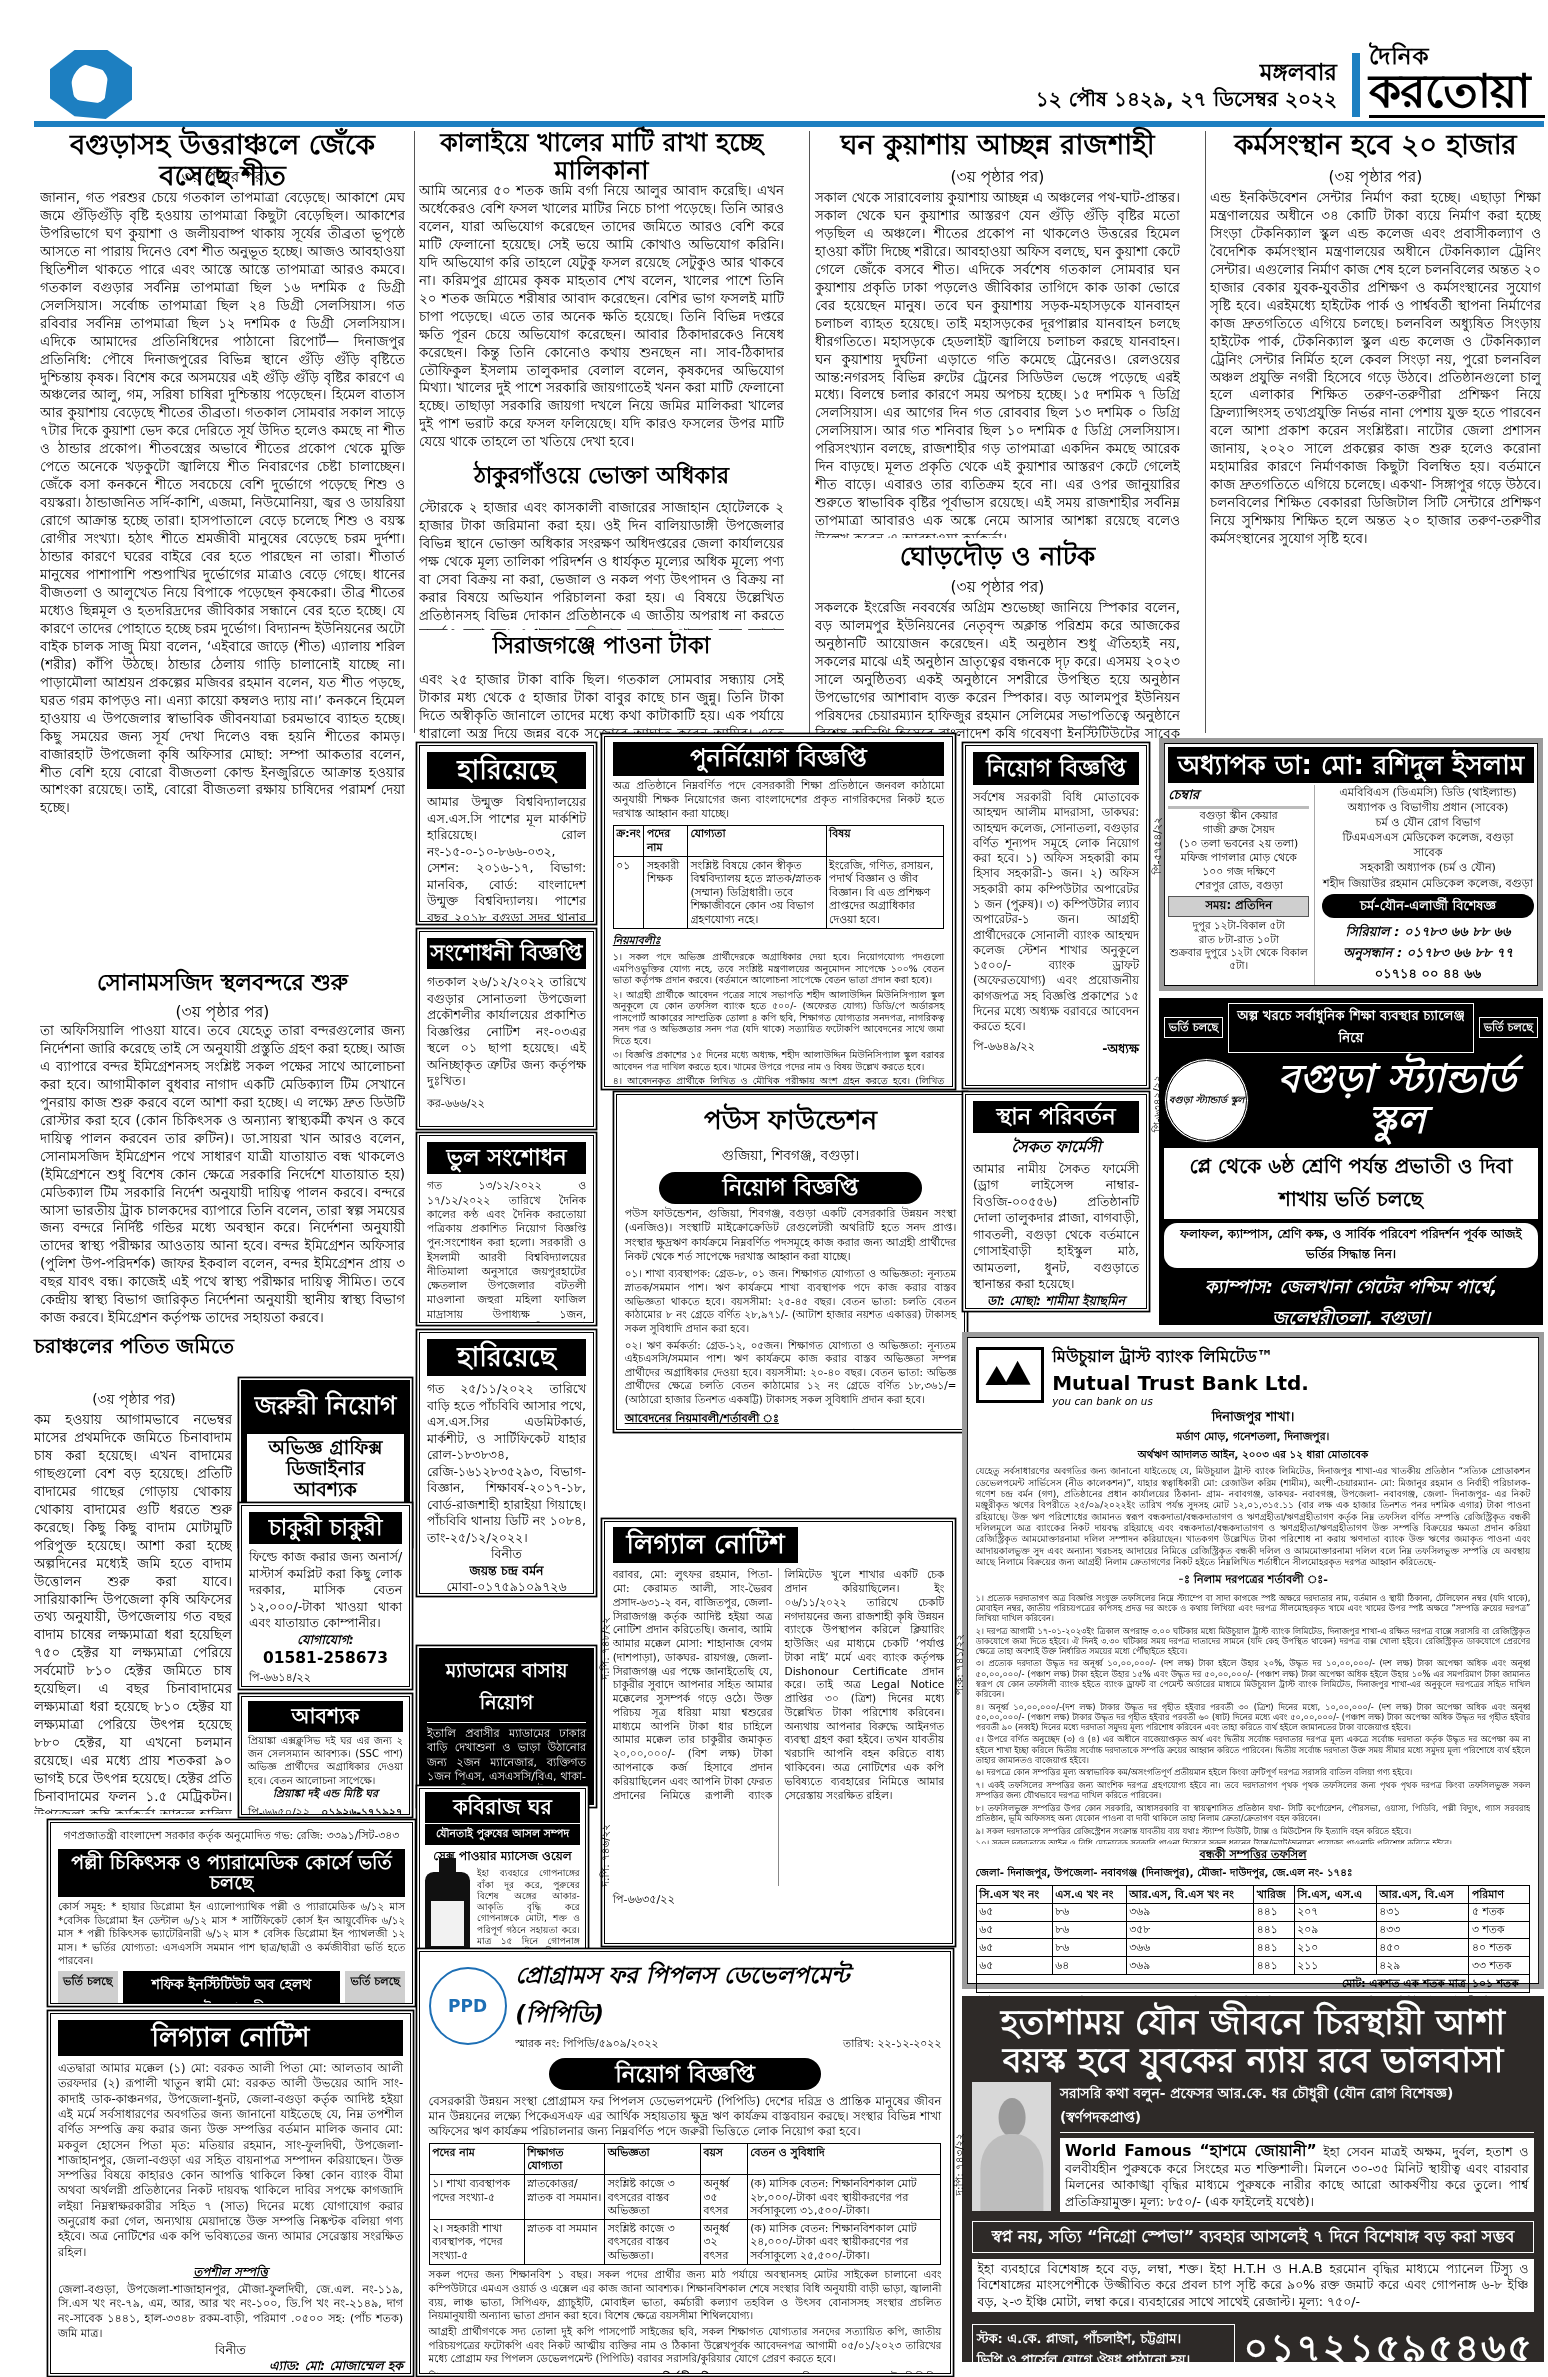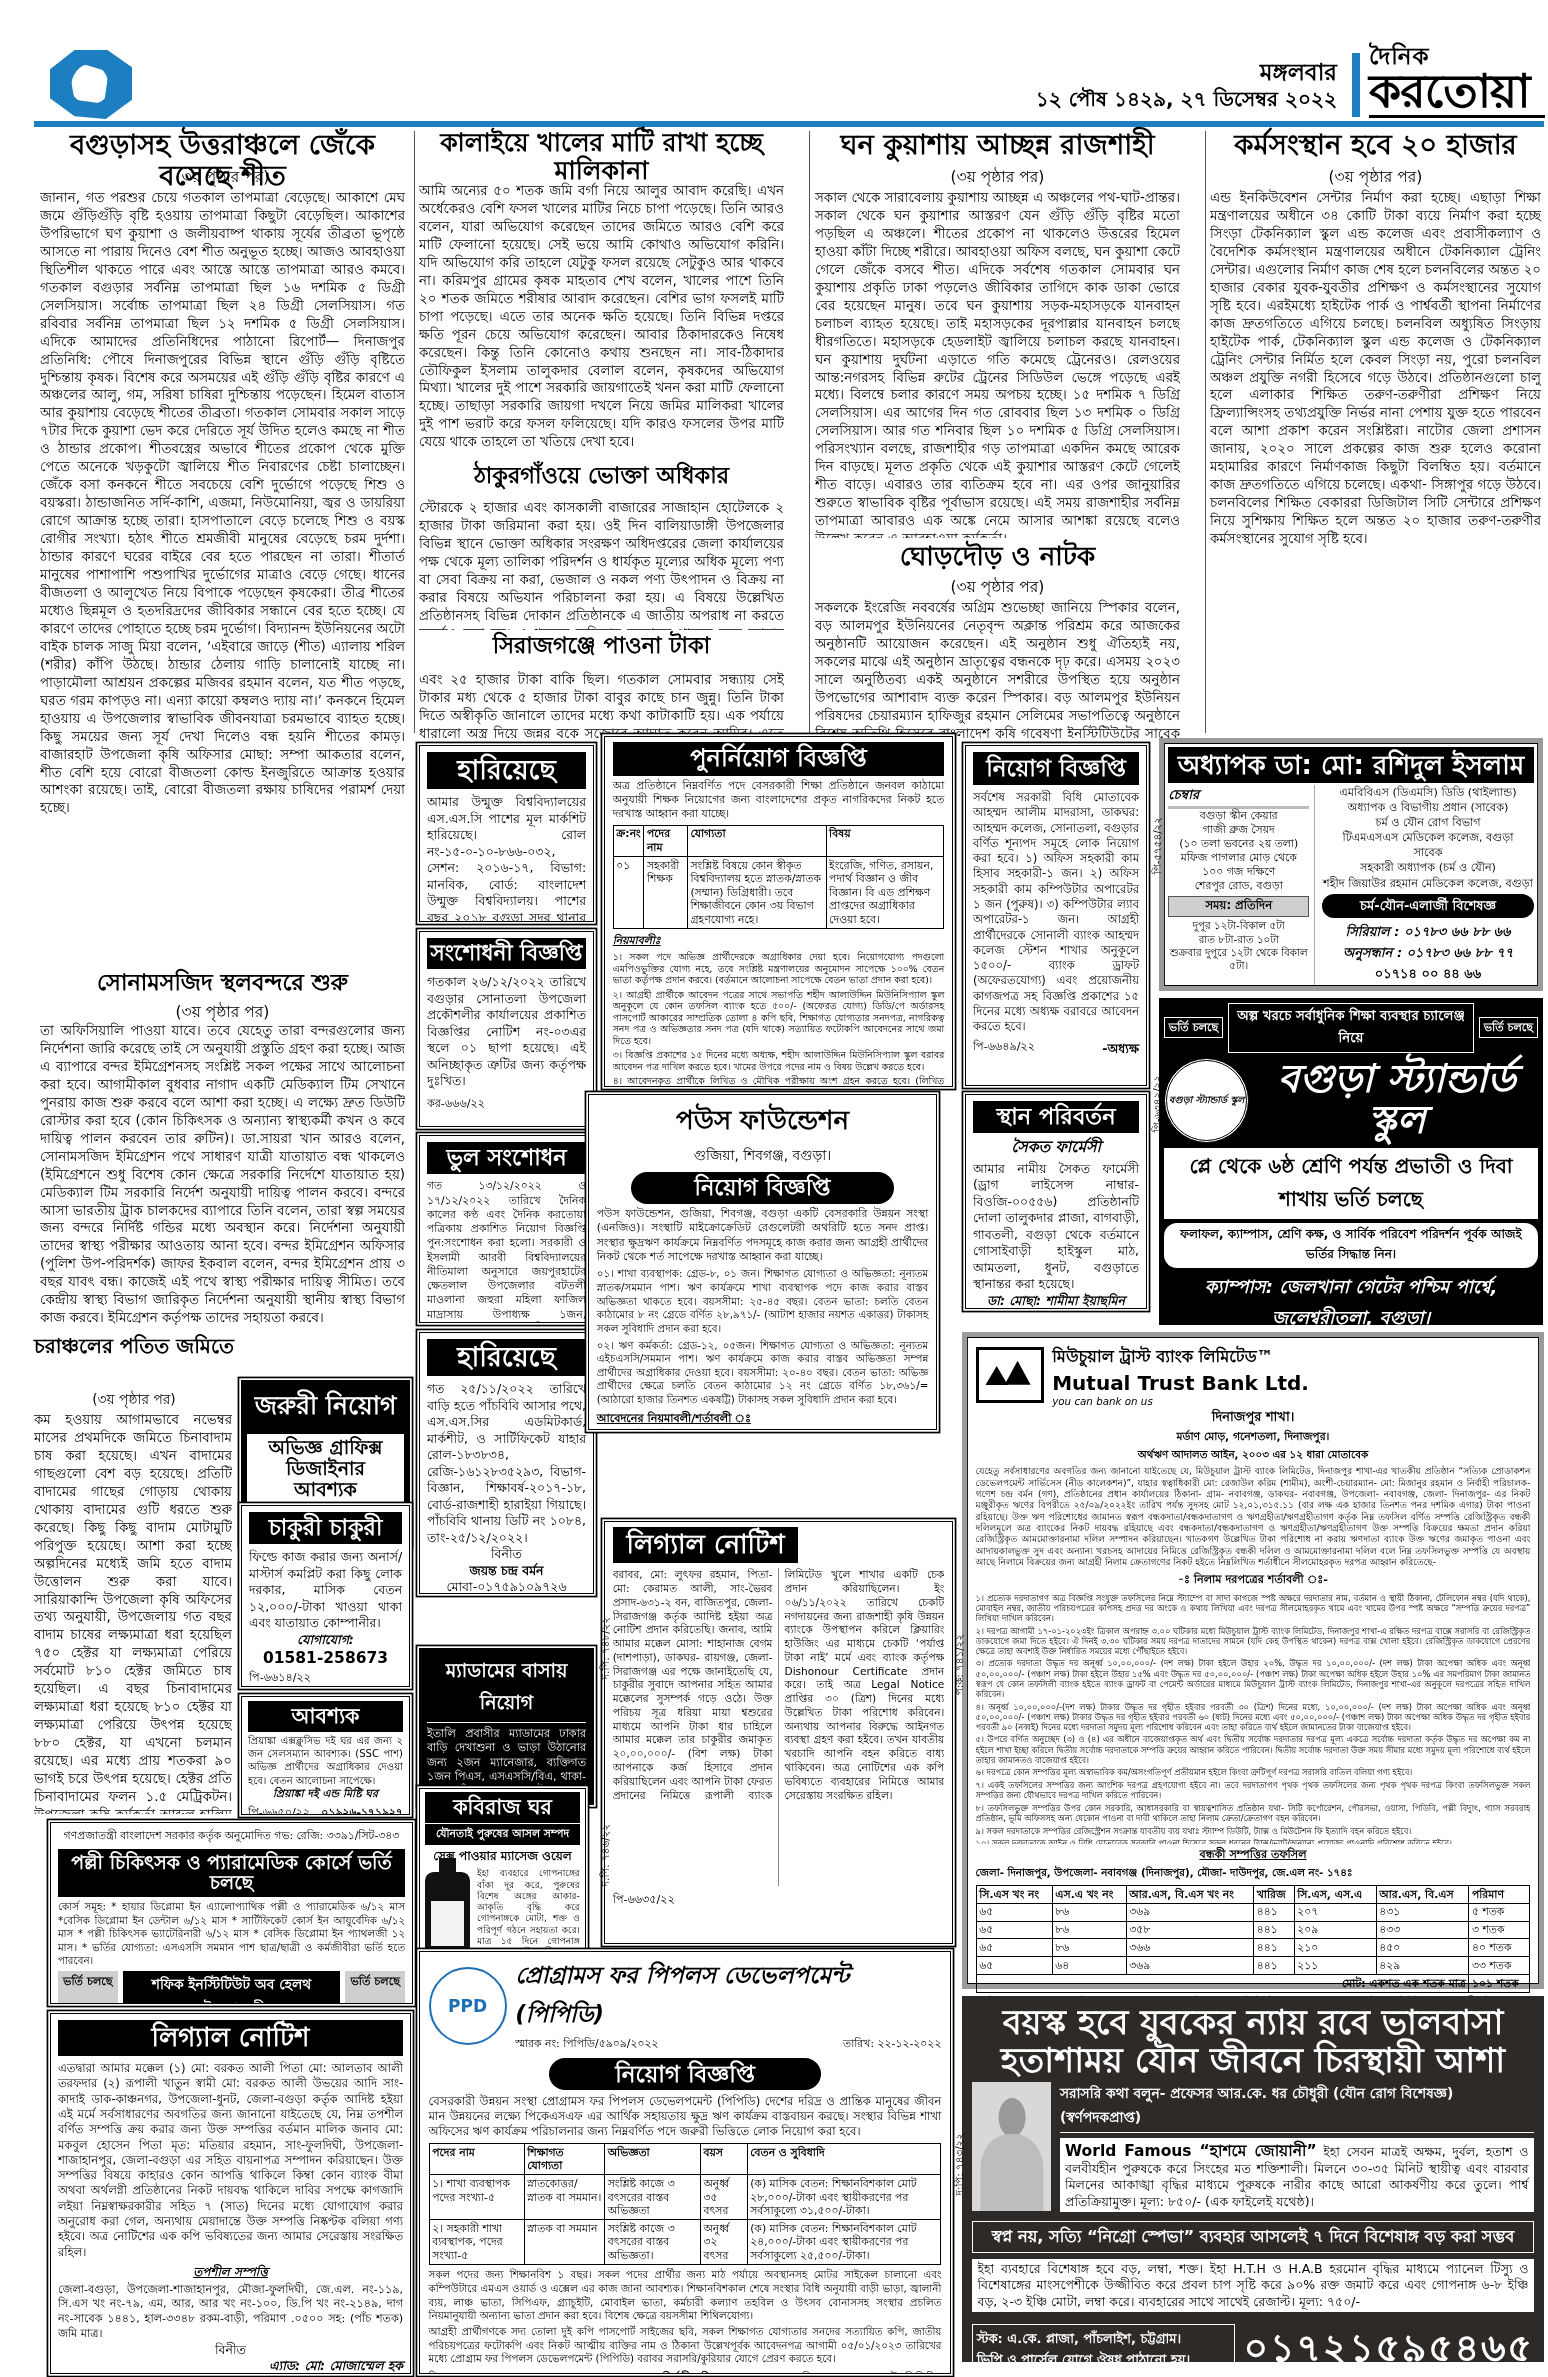--- a/index.html
+++ b/index.html
@@ -228,21 +228,21 @@
     <div class="b u sm i">নিয়মাবলীঃ</div>
     <div class="terms" style="font-size:9.3px;text-align:justify;line-height:1.25;">
         <div>১। সকল পদে অভিজ্ঞ প্রার্থীদেরকে অগ্রাধিকার দেয়া হবে। নিয়োগযোগ্য পদগুলো এমপিওভুক্তির যোগ্য নহে, তবে সংশ্লিষ্ট মন্ত্রণালয়ের অনুমোদন সাপেক্ষে ১০০% বেতন ভাতা কর্তৃপক্ষ প্রদান করবে। (বর্তমানে আলোচনা সাপেক্ষে বেতন ভাতা প্রদান করা হবে)।</div>
         <div>২। আগ্রহী প্রার্থীকে আবেদন পত্রের সাথে সভাপতি শহীদ আলাউদ্দিন মিউনিসিপ্যাল স্কুল অনুকূলে যে কোন তফসিল ব্যাংক হতে ৫০০/- (অফেরত যোগ্য) ডিডি/পে অর্ডারসহ পাসপোর্ট আকারের সাম্প্রতিক তোলা ৪ কপি ছবি, শিক্ষাগত যোগ্যতার সনদপত্র, নাগরিকত্ব সনদ পত্র ও অভিজ্ঞতার সনদ পত্র (যদি থাকে) সত্যায়িত ফটোকপি আবেদনের সাথে জমা দিতে হবে।</div>
         <div>৩। বিজ্ঞপ্তি প্রকাশের ১৫ দিনের মধ্যে অধ্যক্ষ, শহীদ আলাউদ্দিন মিউনিসিপ্যাল স্কুল বরাবর আবেদন পত্র দাখিল করতে হবে। খামের উপরে পদের নাম ও বিষয় উল্লেখ করতে হবে।</div>
         <div>৪। আবেদনকৃত প্রার্থীকে লিখিত ও মৌখিক পরীক্ষায় অংশ গ্রহন করতে হবে। (লিখিত পরীক্ষার তারিখ ও সময় প্রবেশ পত্র প্রেরণের মাধ্যমে জানানো হবে। পরীক্ষার সময় কোন টিএ/ডিএ প্রদান করা হবে না।</div>
       </div>
 
   </div>
 
-  <div class="adbox" style="left:588px;top:1094px;width:349px;height:336px;padding:5.2px 7.7px;">
+  <div class="adbox" style="left:616px;top:1094px;width:349px;height:336px;padding:5.2px 7.7px;">
     <div class="c b" style="font-size:26px;">পউস ফাউন্ডেশন</div>
     <div class="c" style="font-size:13.8px;">গুজিয়া, শিবগঞ্জ, বগুড়া।</div>
     <div class="adhead pill" style="font-size:22.4px;margin:3.4px 34px;">নিয়োগ বিজ্ঞপ্তি</div>
     <div class="adbody sm">পউস ফাউন্ডেশন, গুজিয়া, শিবগঞ্জ, বগুড়া একটি বেসরকারি উন্নয়ন সংস্থা (এনজিও)। সংস্থাটি মাইক্রোক্রেডিট রেগুলেটরী অথরিটি হতে সনদ প্রাপ্ত। সংস্থার ক্ষুদ্রঋণ কার্যক্রমে নিম্নবর্ণিত পদসমূহে কাজ করার জন্য আগ্রহী প্রার্থীদের নিকট থেকে শর্ত সাপেক্ষে দরখাস্ত আহ্বান করা যাচ্ছে।</div>
     <div class="adbody" style="font-size:10.3px;margin-top:3.4px;">০১। শাখা ব্যবস্থাপক: গ্রেড-৮, ০১ জন। শিক্ষাগত যোগ্যতা ও অভিজ্ঞতা: নূন্যতম স্নাতক/সমমান পাশ। ঋণ কার্যক্রমে শাখা ব্যবস্থাপক পদে কাজ করার বাস্তব অভিজ্ঞতা থাকতে হবে। বয়সসীমা: ২৫-৪৫ বছর। বেতন ভাতা: চলতি বেতন কাঠামোর ৮ নং গ্রেডে বর্ণিত ২৮,৯৭১/- (আটাশ হাজার নয়শত একাত্তর) টাকাসহ সকল সুবিধাদি প্রদান করা হবে।</div>
     <div class="adbody" style="font-size:10.3px;margin-top:3.4px;">০২। ঋণ কর্মকর্তা: গ্রেড-১২, ০৫জন। শিক্ষাগত যোগ্যতা ও অভিজ্ঞতা: নূন্যতম এইচএসসি/সমমান পাশ। ঋণ কার্যক্রমে কাজ করার বাস্তব অভিজ্ঞতা সম্পন্ন প্রার্থীদের অগ্রাধিকার দেওয়া হবে। বয়সসীমা: ২০-৪০ বছর। বেতন ভাতা: অভিজ্ঞ প্রার্থীদের ক্ষেত্রে চলতি বেতন কাঠামোর ১২ নং গ্রেডে বর্ণিত ১৮,৩৬১/= (আঠারো হাজার তিনশত একষট্টি) টাকাসহ সকল সুবিধাদি প্রদান করা হবে।</div>
     <div class="b u" style="font-size:11.2px;margin-top:3.4px;">আবেদনের নিয়মাবলী/শর্তাবলী ঃ</div>
     <div class="terms" style="font-size:9.5px;text-align:justify;line-height:1.25;">
         <div>০১। আগ্রহী প্রার্থীদের সদ্য তোলা ০৩(তিন) কপি পাসপোর্ট সাইজের সত্যায়িত ছবি, মোবাইল নম্বরসহ পূর্ণাঙ্গ জীবন বৃত্তান্ত, সকল শিক্ষাগত যোগ্যতা ও অভিজ্ঞতার সনদপত্র এবং জাতীয় পরিচয়পত্রের সত্যায়িত অনুলিপিসহ স্বহস্তে লিখিত আবেদনপত্র আগামী ০১/০১/২০২৩ইং তারিখ অফিস চলাকালীন সময়ের মধ্যে নির্বাহী পরিচালক, পউস ফাউন্ডেশন, গুজিয়া, শিবগঞ্জ, বগুড়া বরাবরে পৌঁছাতে হবে।</div>
         <div>০২। নির্বাচনী পরীক্ষার তারিখ, সময় ও স্থান এসএমএস/ডাকযোগে জানানো হবে।</div>
@@ -415,22 +415,22 @@
         </tr>
       </tbody>
     </table>
     <div style="font-size:9px;text-align:justify;line-height:1.25;"><span>অর্থাৎ ১.০১ একর (এক দশমিক শূন্য এক একর) এবং অত্রস্থিত অন্যান্য নির্মাণাদি যাহা আছে এবং যাহা ভবিষ্যতে নির্মিত হইবে। চৌহদ্দীঃ</span> <span>উত্তরে- মোঃ দেলোয়ার হোসেন, দক্ষিণে- রাস্তা, পূর্বে- আখতারুল হোসেন, পশ্চিমে- রাস্তা।</span></div>
     <div class="r b" style="font-size:10px;margin-top:1.7px;">ব্যবস্থাপক, মিউচুয়াল ট্রাস্ট ব্যাংক লিমিটেড, দিনাজপুর শাখা।</div>
     <div class="c b" style="font-size:10px;">Corporate Head Office: MTB Centre, 26 Gulshan Avenue, Gulshan 1, Dhaka 1212</div>
     <div class="gradbar" style="font-size:11.2px;padding:2.6px 6.9px;margin-top:2.6px;">www.mutualtrustbank.com</div>
   </div>
 
   <div class="abs" style="left:962px;top:1996px;width:582px;height:366px;background:#2e2a28;color:#fff;box-sizing:border-box;padding:6.9px 10.3px;">
+    <div class="c b" style="font-size:34px;line-height:1.12;">হতাশাময় যৌন জীবনে চিরস্থায়ী আশা</div>
     <div class="c b" style="font-size:34px;line-height:1.12;">বয়স্ক হবে যুবকের ন্যায় রবে ভালবাসা</div>
-    <div class="c b" style="font-size:34px;line-height:1.12;">হতাশাময় যৌন জীবনে চিরস্থায়ী আশা</div>
     <div style="display:flex;gap:8.6px;margin-top:3.4px;">
       <div class="photo" style="width:79px;height:129px;flex:0 0 auto;">
           <div class="head"></div>
           <div class="bodyshape"></div>
         </div>
       <div style="flex:1;">
         <div class="b" style="font-size:13.8px;border-bottom:0.9px solid #fff;padding-bottom:1.7px;">সরাসরি কথা বলুন- প্রফেসর আর.কে. ধর চৌধুরী (যৌন রোগ বিশেষজ্ঞ) (স্বর্ণপদকপ্রাপ্ত)</div>
         <div class="whitepanel" style="font-size:12.5px;text-align:justify;line-height:1.3;"><span class="b" style="font-size:15.5px;">World Famous “হাশমে জোয়ানী”</span> <span>ইহা সেবন মাত্রই অক্ষম, দুর্বল, হতাশ ও বলবীর্যহীন পুরুষকে করে সিংহের মত শক্তিশালী। মিলনে ৩০-৩৫ মিনিট স্থায়ীত্ব এবং বারবার মিলনের আকাঙ্খা বৃদ্ধির মাধ্যমে পুরুষকে নারীর কাছে আরো আকর্ষণীয় করে তুলে। পার্শ্ব প্রতিক্রিয়ামুক্ত। মূল্য: ৮৫০/- (এক ফাইলেই যথেষ্ঠ)।</span></div>
       </div>
     </div>

